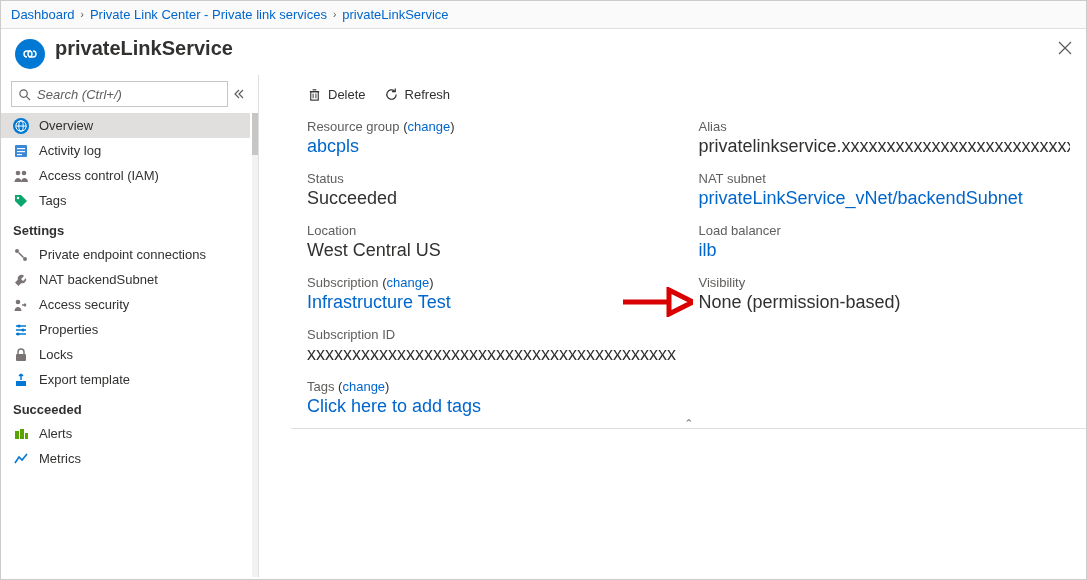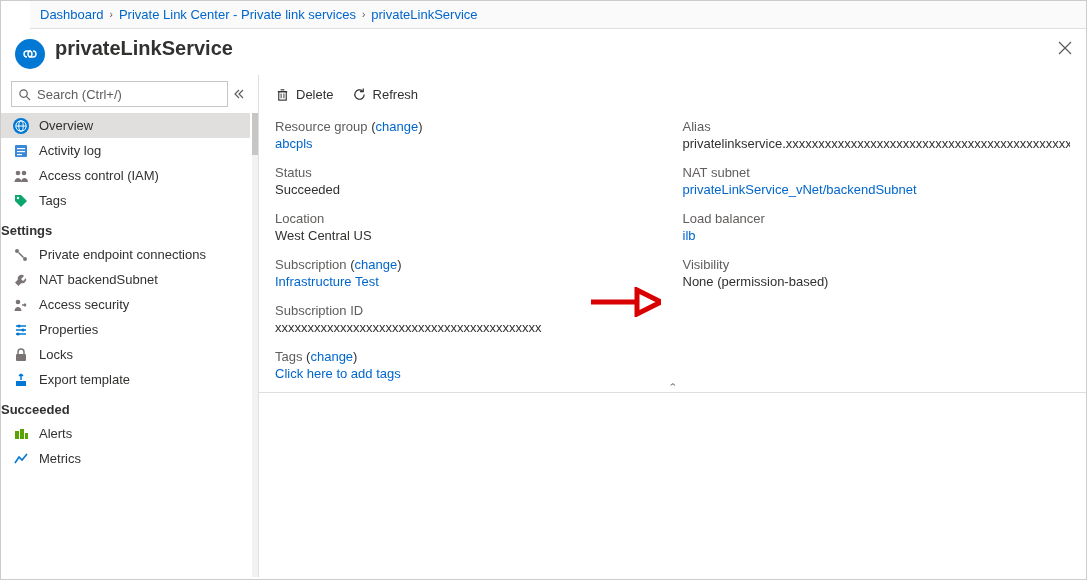--- a/index.html
+++ b/index.html
@@ -1,56 +1,56 @@
 <!DOCTYPE html>
 <html><head>
 <meta charset="utf-8">
 <style>
   * { box-sizing: border-box; margin:0; padding:0; }
   body { font-family: "Segoe UI", Arial, sans-serif; font-size:13px; color:#323130; background:#fff; width:1087px; height:580px; overflow:hidden; border:1px solid #ccc; }
   a, .link { color:#0066cc; cursor:pointer; }
   
-  .breadcrumb { height:28px; border-bottom:1px solid #e1dfdd; display:flex; align-items:center; padding:4px 10px; gap:6px; font-size:13px; background:#fafafa;margin-left:29px; }
+  .breadcrumb { height:28px; border-bottom:1px solid #e1dfdd; display:flex; align-items:center; padding:4px 10px; gap:6px; font-size:13px; background:#fafafa; }
   .crumb { color:#0066cc; cursor:pointer; }
   .chev {font-size:10px; color:#555;}
   
   .header { display:flex; align-items:flex-start; padding:8px 14px 6px 14px; }
   .hicon { width:30px; height:30px; border-radius:50%; background:#0078d4; display:flex; align-items:center; justify-content:center; margin-right:10px; margin-top:2px; }
   .hicon svg { width:18px; height:18px; }
   .htitle { flex:1; }
   .htitle h1 { font-size:20px; font-weight:600; }
   .htitle .sub { font-size:11px; color:#605e5c; }
   .close { width:14px; height:14px; cursor:pointer; color:#605e5c; margin-top:4px; }
   
   .body { display:flex; height: calc(100% - 28px - 48px); }
   .side { width:258px; border-right:1px solid #e1dfdd; overflow:hidden; position:relative; }
-  .content { flex:1; overflow:hidden; position:relative; }
+  .content { flex:1; overflow:hidden; position:relative;margin-left:32px; }
   
   .search-wrap { padding:6px 10px; display:flex; gap:6px; align-items:center; }
-  .search { flex:1; height:26px; border:1px solid #c8c6c4; display:flex; align-items:center; padding:0 6px; gap:6px; color:#605e5c; }
+  .search { flex:1; height:26px; border:1px solid #c8c6c4; display:flex; align-items:center; padding:0 6px; gap:6px; color:#605e5c; font-style:italic; }
   .search svg { width:13px; height:13px; }
   .collapse { width:14px; height:14px; cursor:pointer; color:#605e5c; }
   
   .nav { position:relative; height: calc(100% - 38px); overflow:hidden; }
   .nav-inner { padding-right:8px; }
   .nav-scroll { position:absolute; right:0; top:0; width:6px; height:100%; background:#f3f2f1; }
   .nav-thumb { position:absolute; right:0; top:0; width:6px; height:42px; background:#c8c6c4; }
   .item { display:flex; align-items:center; gap:10px; height:25px; padding:0 12px; cursor:pointer; }
   .item.sel { background:#e1dfdd; }
   .item .ic { width:16px; height:16px; display:flex; align-items:center; justify-content:center; }
-  .section { padding:10px 12px 4px 0; font-weight:600; font-size:13px; }
+  .section { padding:10px 12px 4px 12px; font-weight:600; font-size:13px; }
   
   .toolbar { height:38px; display:flex; align-items:center; gap:18px; padding:0 16px;}
   .tbtn { display:flex; align-items:center; gap:6px; cursor:pointer; }
   .tbtn svg { width:15px; height:15px; }
   
   .props { display:flex; padding:6px 16px 10px 16px; gap:20px; position:relative; }
   .col { flex:1; display:flex; flex-direction:column; gap:14px; min-width:0; }
   .field .lbl { color:#605e5c; font-size:13px; }
-  .field .val { font-size:13px; margin-top:2px; white-space:nowrap; overflow:hidden; text-overflow:clip; }
+  .field .val { font-size:18px; margin-top:2px; white-space:nowrap; overflow:hidden; text-overflow:clip; }
   .paren { color:#323130; }
   .collapse-bar { position:absolute; left:0; right:0; bottom:-2px; height:16px; display:flex; align-items:center; justify-content:center; border-bottom:1px solid #e1dfdd; }
   .collapse-bar span { font-size:10px; transform:rotate(-90deg); color:#605e5c;}
   
   .arrow { position:absolute; left:330px; top:174px; }
   .arrow svg { width:72px; height:30px; }
 </style>
 </head>
 <body>
 

